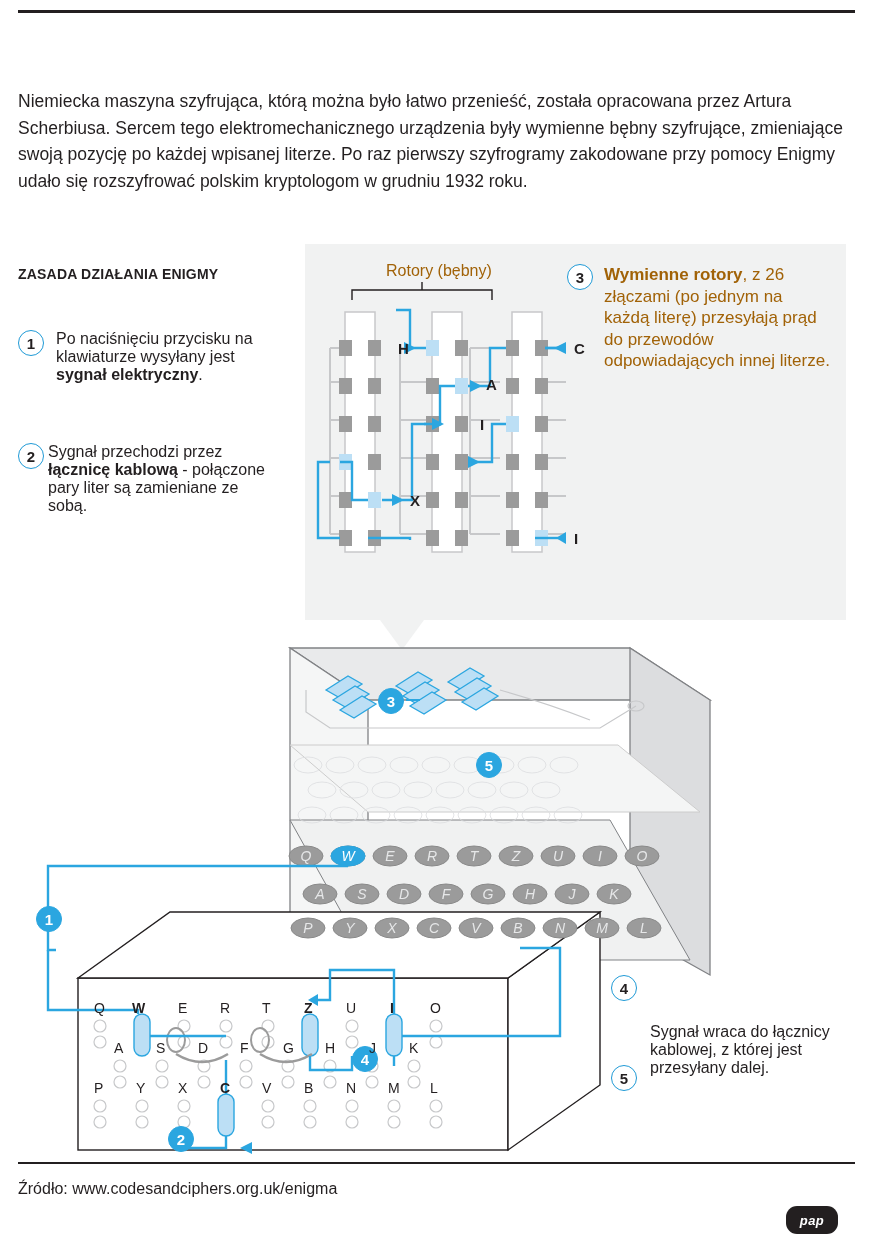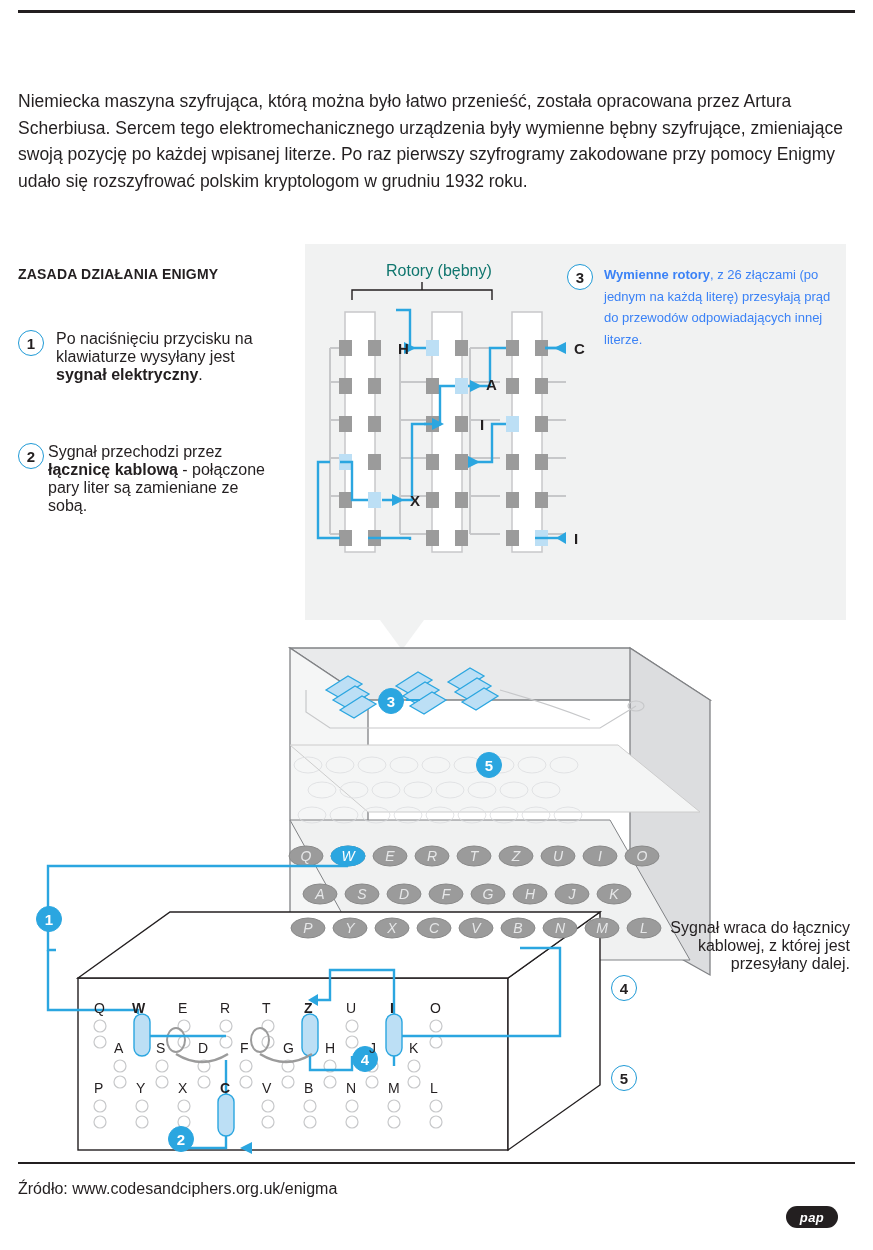--- a/index.html
+++ b/index.html
@@ -103,41 +103,41 @@
     height: 0;
     border-left: 22px solid transparent;
     border-right: 22px solid transparent;
     border-top: 30px solid #f1f2f2;
   }
   .rotor-label {
     position: absolute;
     left: 386px;
     top: 262px;
     font-size: 16px;
-    color: #0f766e;
+    color: #a16207;
   }
   .panel-text {
     position: absolute;
-    font-size: 13px;
+    font-size: 17px;
     line-height: 21.5px;
-    color: #3b82f6;
+    color: #a16207;
   }
 
   .source {
     position: absolute;
     left: 18px;
     top: 1180px;
     font-size: 16px;
   }
   .pap {
     position: absolute;
     left: 786px;
     top: 1206px;
     width: 52px;
-    height: 22px;
+    height: 28px;
     border-radius: 11px;
     background: #231f20;
     color: #ffffff;
     font-size: 13px;
     font-weight: bold;
     font-style: italic;
     display: flex;
     align-items: center;
     justify-content: center;
     letter-spacing: 0.5px;
@@ -553,21 +553,21 @@
   <div class="kb-letter" style="left:136px; top:1080px;">Y</div>
   <div class="kb-letter" style="left:178px; top:1080px;">X</div>
   <div class="kb-letter bold" style="left:220px; top:1080px;">C</div>
   <div class="kb-letter" style="left:262px; top:1080px;">V</div>
   <div class="kb-letter" style="left:304px; top:1080px;">B</div>
   <div class="kb-letter" style="left:346px; top:1080px;">N</div>
   <div class="kb-letter" style="left:388px; top:1080px;">M</div>
   <div class="kb-letter" style="left:430px; top:1080px;">L</div>
 
   <div class="num" style="left:611px; top:975px;">4</div>
-  <div class="step-text" style="left:650px; top:919px; width:200px;text-align:right;">Sygnał wraca do łącznicy kablowej, z której jest przesyłany dalej.</div>
+  <div class="step-text" style="left:650px; top:1023px; width:200px;">Sygnał wraca do łącznicy kablowej, z której jest przesyłany dalej.</div>
 
   <div class="num" style="left:611px; top:1065px;">5</div>
 
   <div class="rule-bottom"></div>
   <div class="source">Źródło: www.codesandciphers.org.uk/enigma</div>
   <div class="pap">pap</div>
 
 </div>
 
 </body></html>

